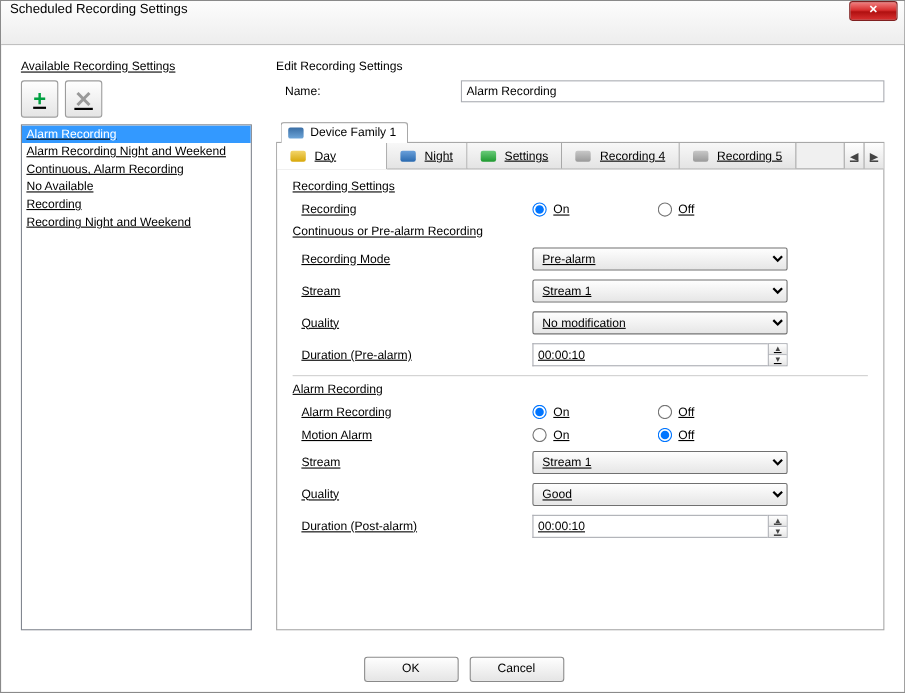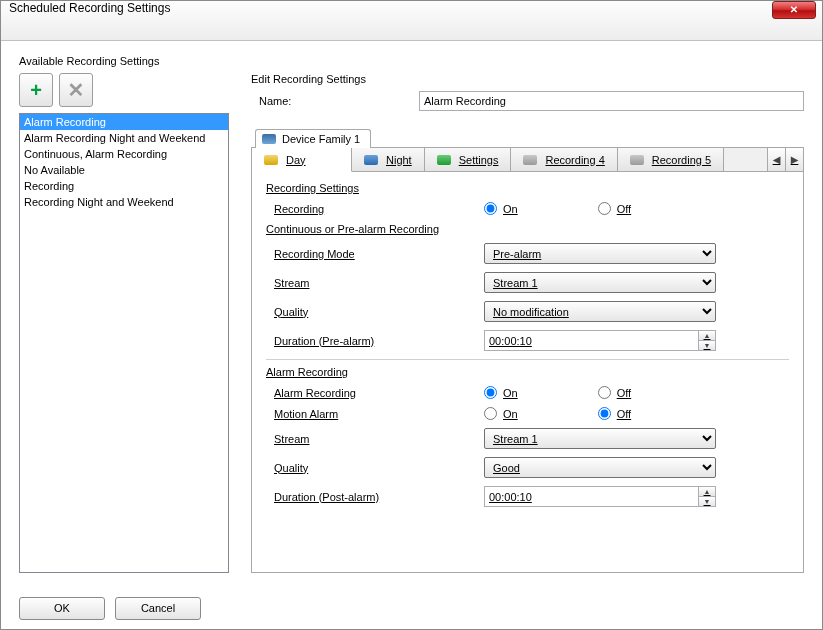--- a/index.html
+++ b/index.html
@@ -59,20 +59,21 @@
   }
   .fieldset-legend {
     font-size: 11px;
     color: #000;
     margin-bottom: 6px;
   }
   .left-col {
     width: 210px;
     display: flex;
     flex-direction: column;
+    text-decoration: underline;
   }
   .toolbar-btns {
     display: flex;
     gap: 6px;
     margin-bottom: 6px;
   }
   .tbtn {
     width: 34px;
     height: 34px;
     border: 1px solid #9c9c9c;
@@ -101,21 +102,20 @@
   }
   .list-item.selected {
     background: #3399ff;
     color: #fff;
   }
   .right-col {
     flex: 1;
     display: flex;
     flex-direction: column;
     min-width: 0;
-    margin-top: 18px;
   }
   .name-row {
     display: flex;
     align-items: center;
     margin-bottom: 18px;
     padding-left: 8px;
   }
   .name-label {
     width: 160px;
   }
@@ -275,23 +275,24 @@
   .spinner-btn:first-child { border-bottom:1px solid #abadb3; }
   .sep {
     border: none;
     border-top: 1px solid #d0d0d0;
     margin: 6px 0 4px 0;
   }
   .footer {
     height: 42px;
     display: flex;
     align-items: center;
-    justify-content: flex-start;
+    justify-content: center;
     gap: 10px;
     padding: 0 18px;
+    margin-left: 20px;
   }
   .dlg-btn {
     width: 86px;
     height: 23px;
     border: 1px solid #8a8a8a;
     border-radius: 3px;
     background: linear-gradient(to bottom,#fefefe,#e5e5e5);
     font-family: inherit;
     font-size: 11px;
   }

